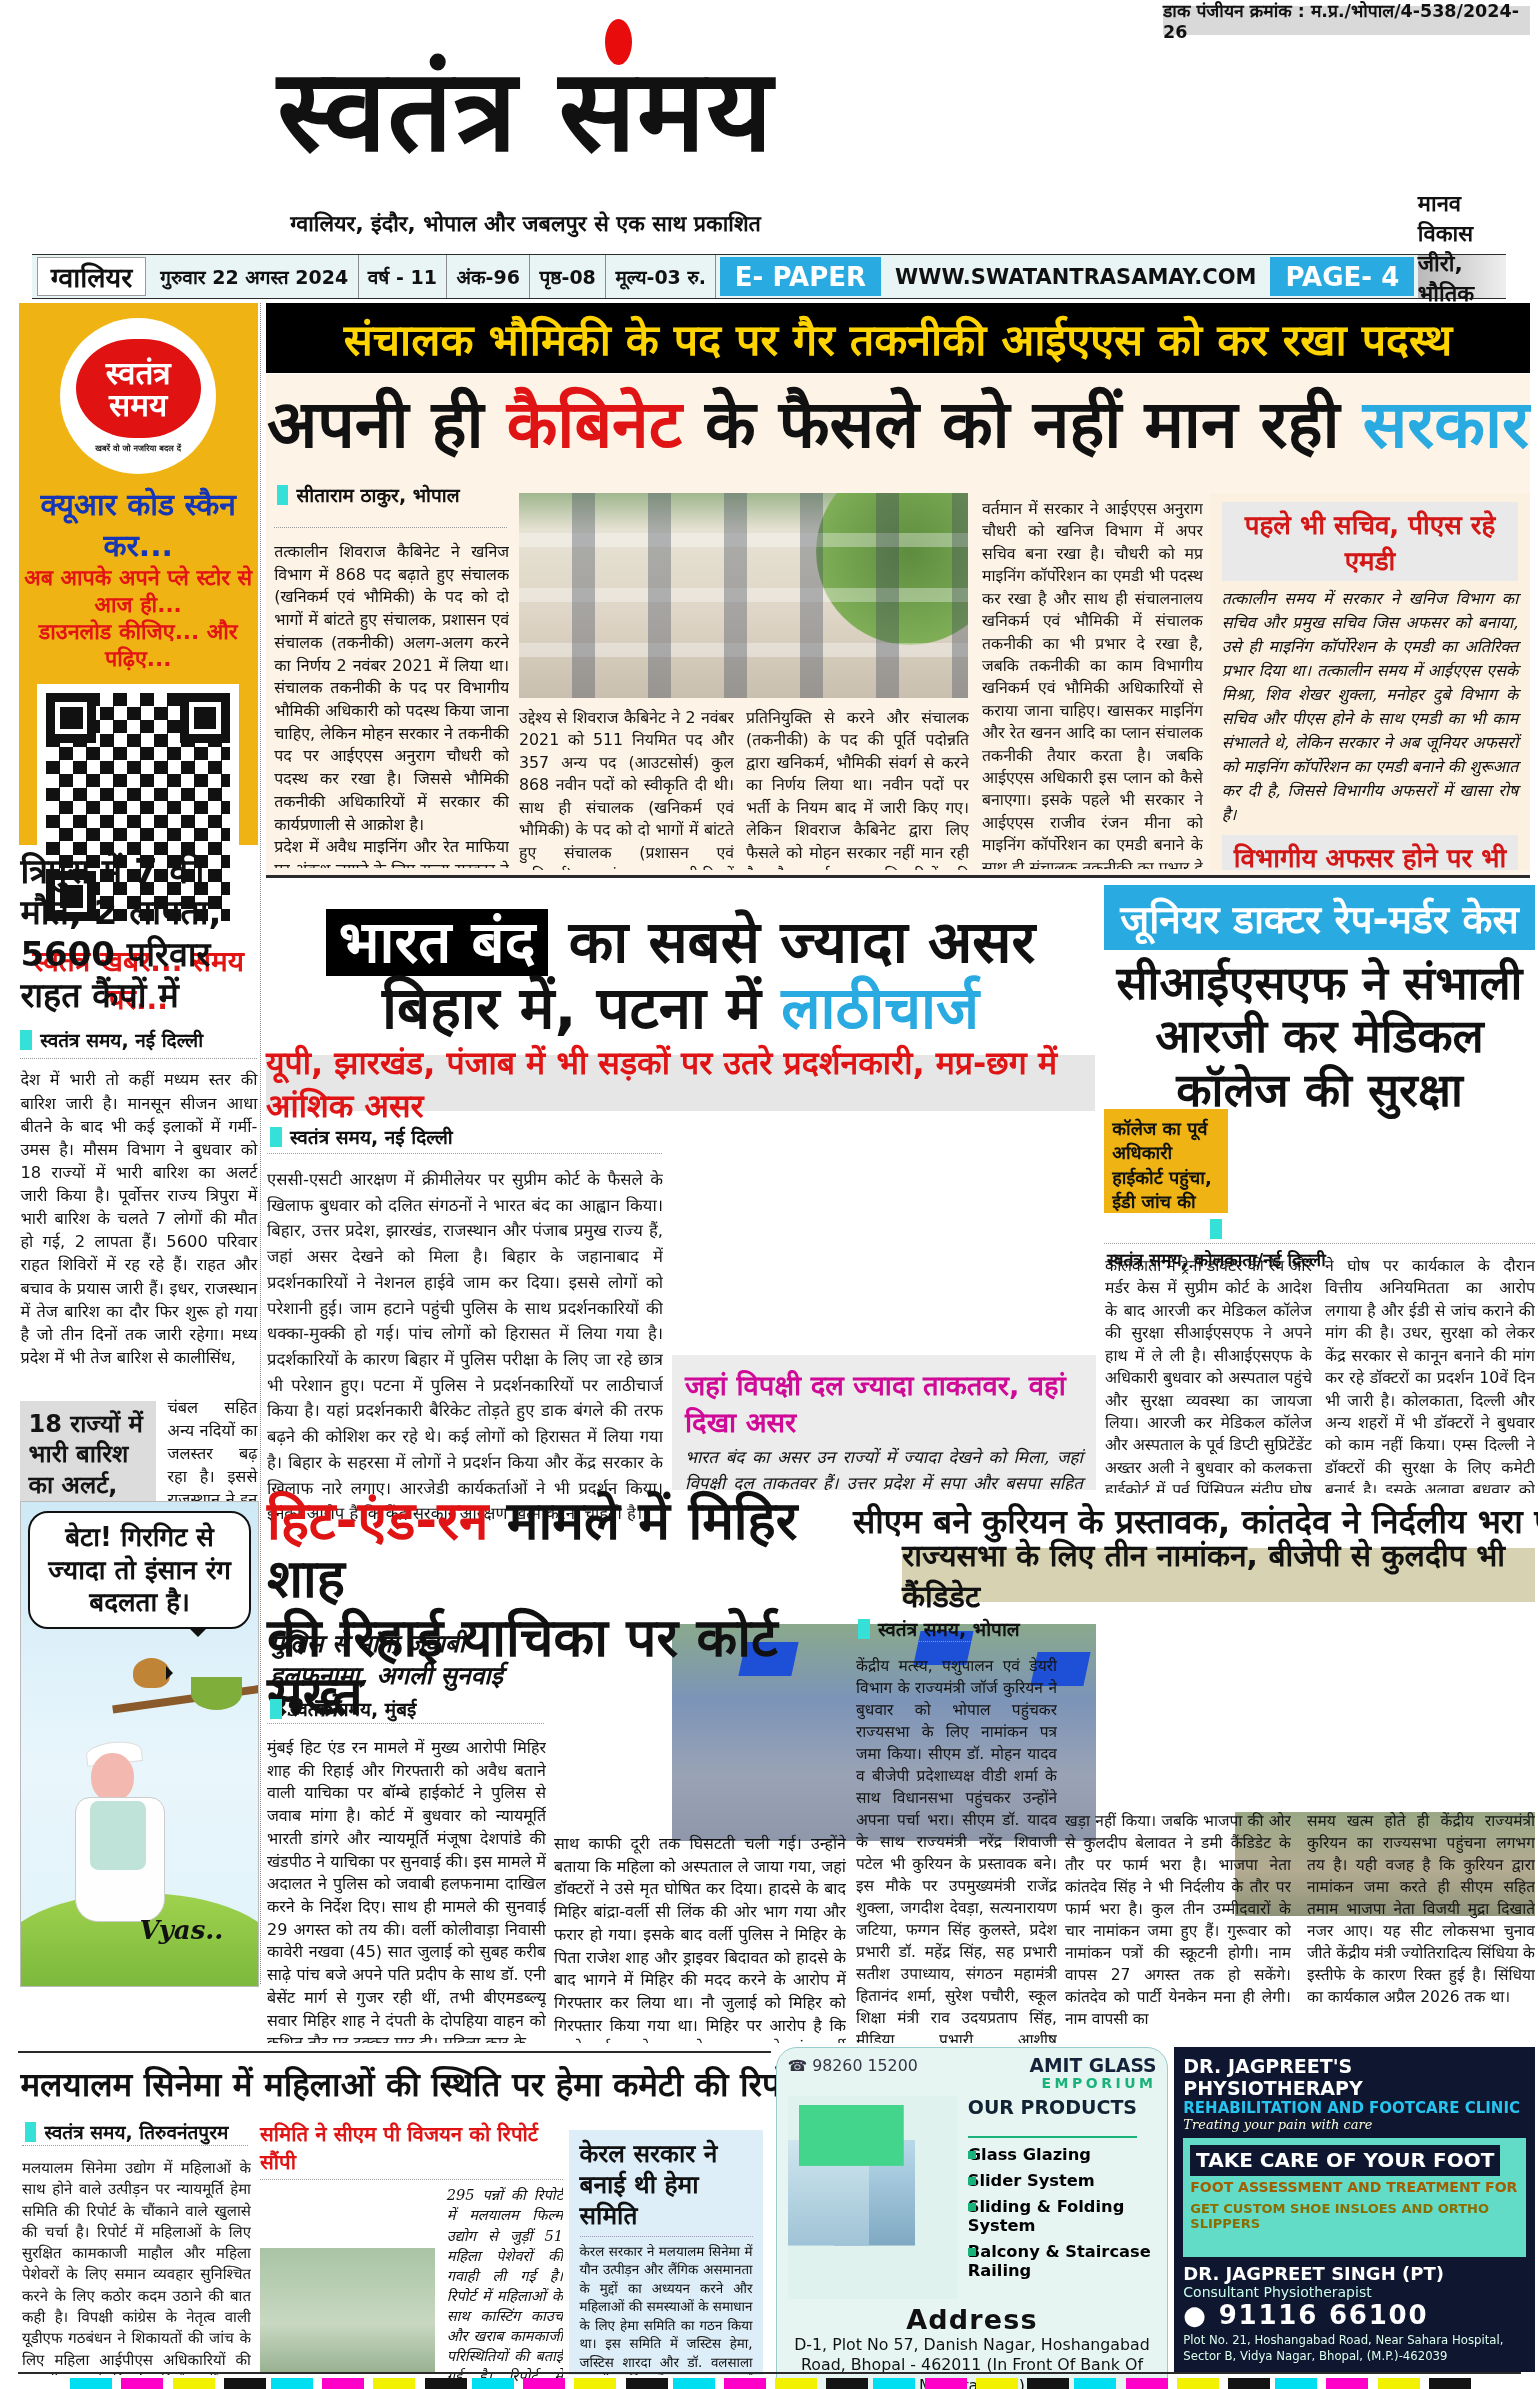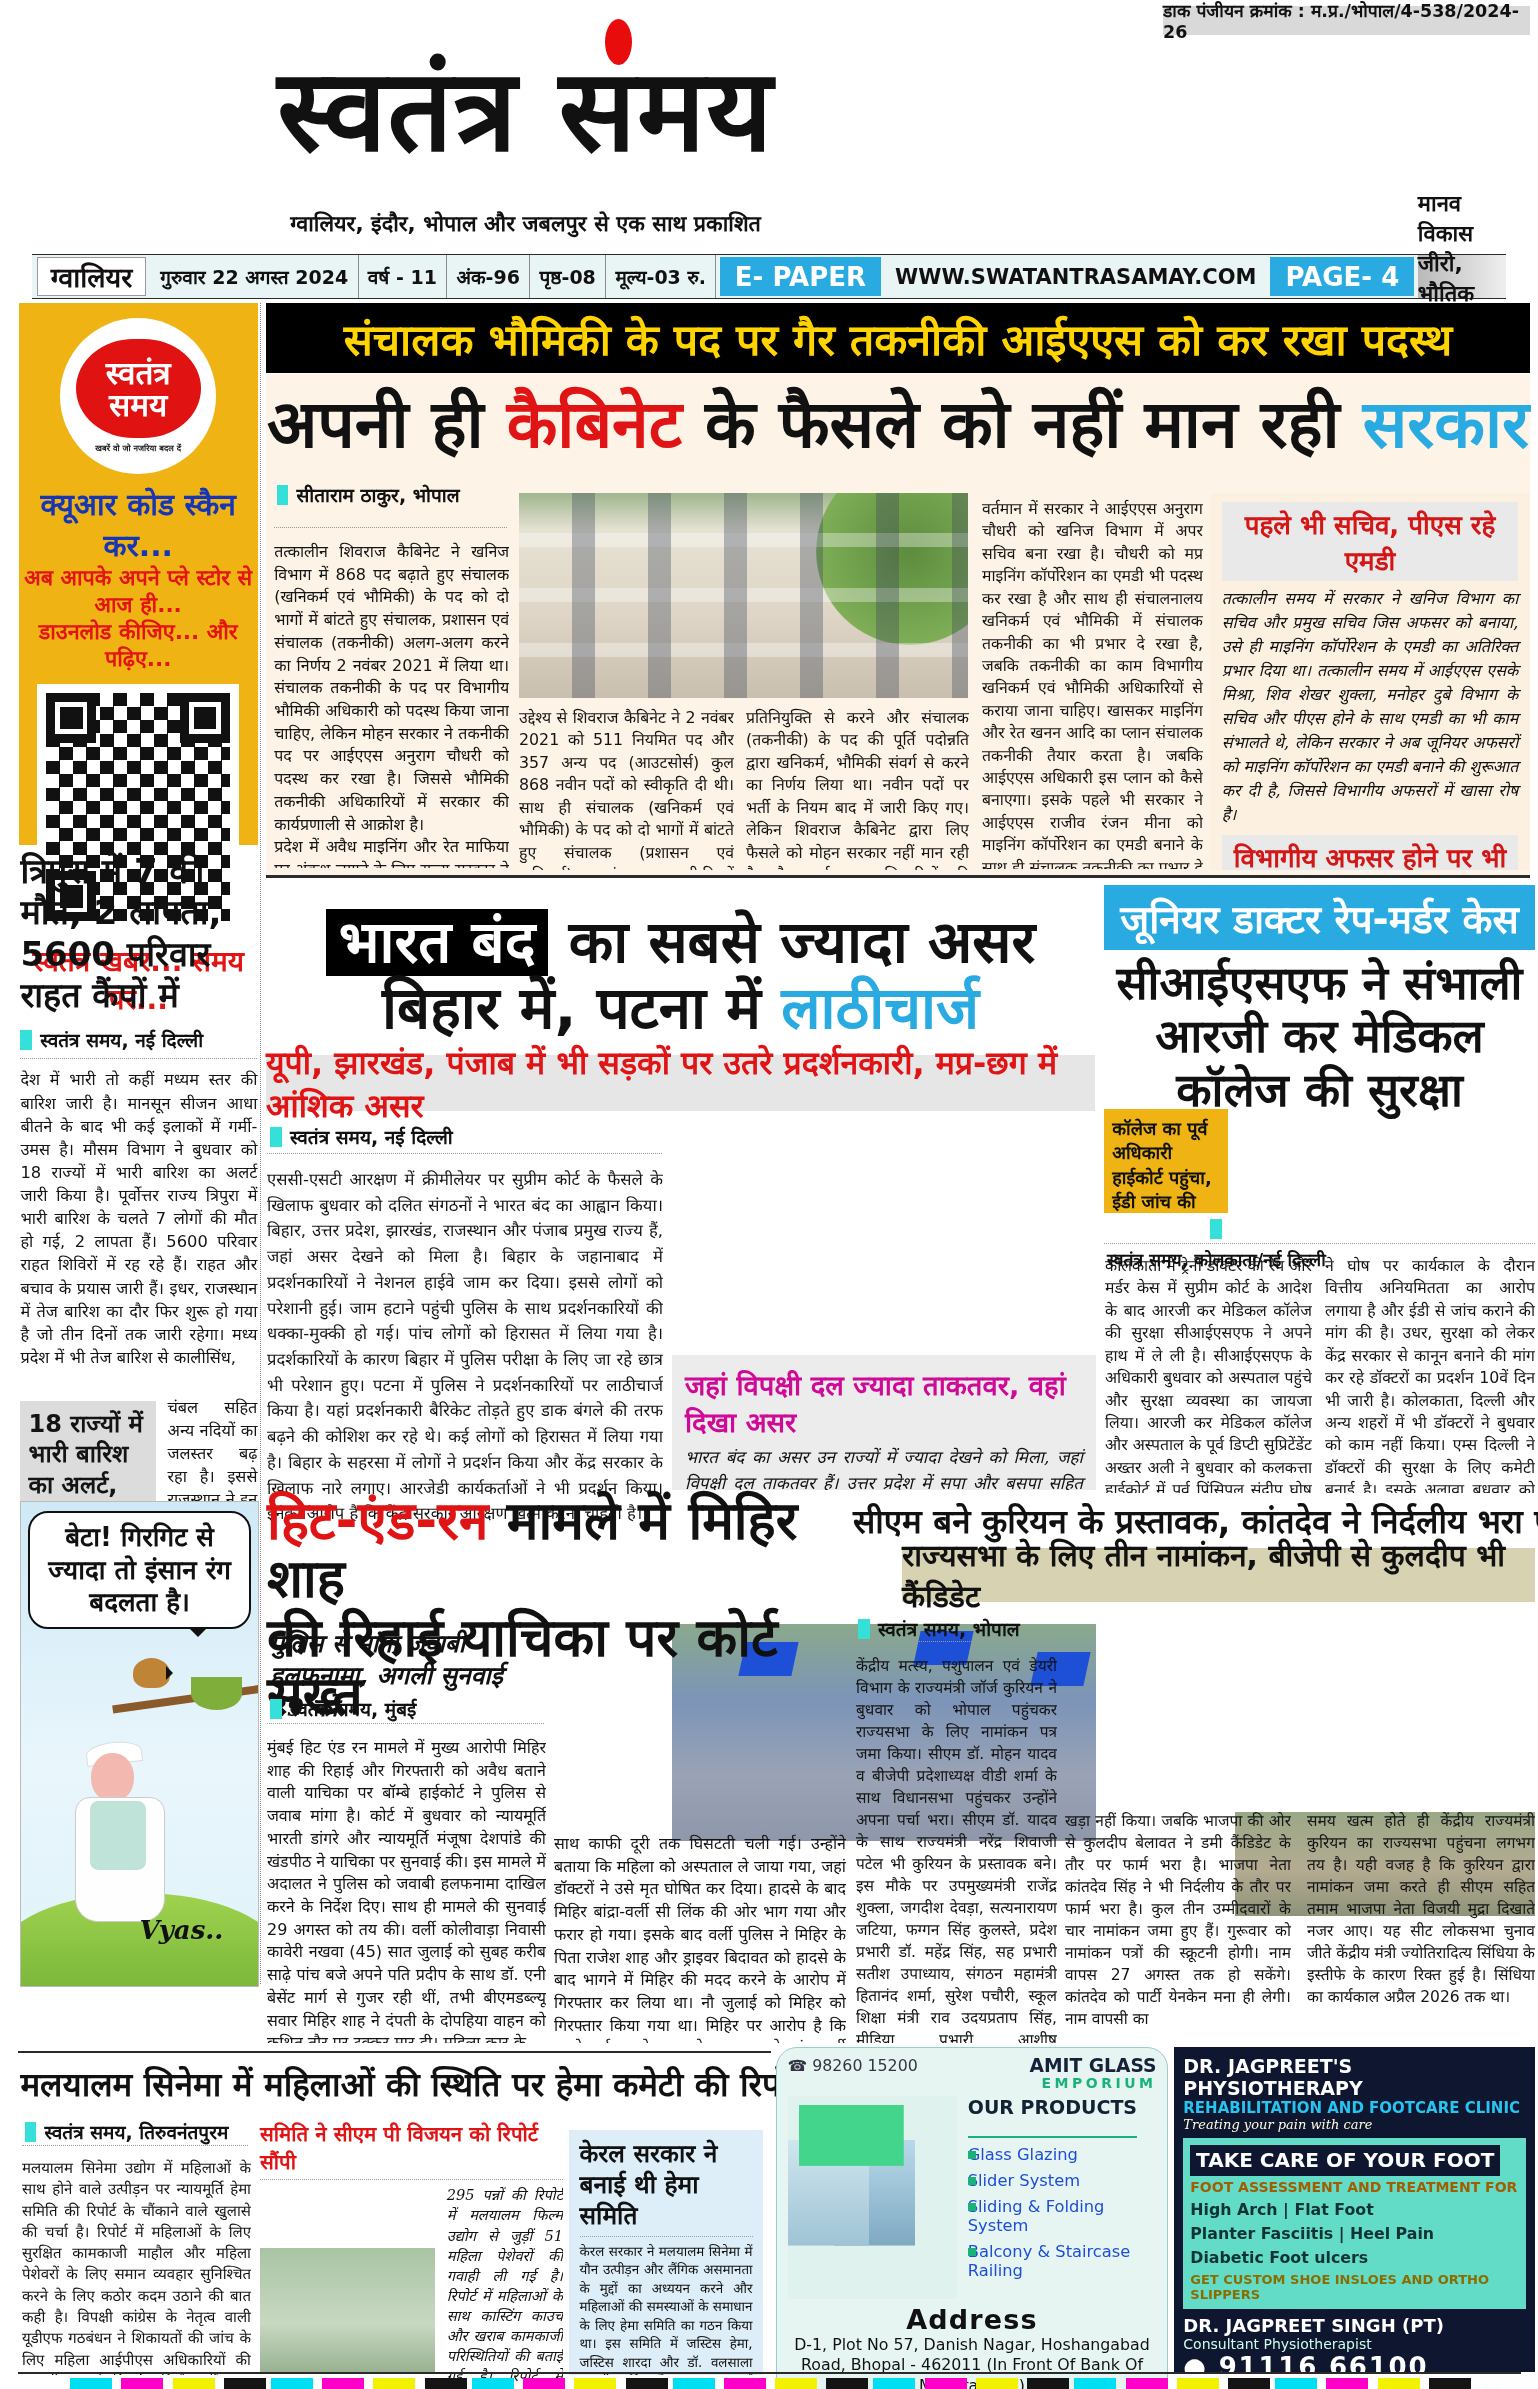--- a/index.html
+++ b/index.html
@@ -116,21 +116,21 @@
   .amit-phone-sm{font-size:15.8px;color:#334;}
   .amit-logo{text-align:right;font-weight:900;font-size:18.7px;color:#16213a;line-height:1.05;}
   .amit-logo small{display:block;color:#19b27a;letter-spacing:3.5px;font-size:14px;}
   .amit-mid{display:flex;gap:10.5px;margin-top:5.8px;flex:1;}
   .amit-imgs{width:46%;background:
       linear-gradient(#44d58c,#44d58c) 18% 6%/62% 30% no-repeat,
       linear-gradient(#cfe6ee,#9fc3d6) 0 45%/48% 52% no-repeat,
       linear-gradient(#b9d9ea,#7fa9c2) 52% 45%/48% 52% no-repeat,#dff2ee;}
   .amit-prods{flex:1;}
   .amit-pt{font-weight:900;font-size:19px;color:#123;border-bottom:2.3px solid #19b27a;display:inline-block;padding-bottom:18px;}
-  .amit-li{font-size:16.3px;font-weight:normal;color:#1d4ed8;margin-top:7px;position:relative;}
+  .amit-li{font-size:16.3px;font-weight:bold;color:#000000;margin-top:7px;position:relative;}
   .amit-li::before{content:"";position:absolute;left:0;top:5.8px;width:8.2px;height:8.2px;background:#19b27a;}
   .amit-bot{text-align:center;margin-top:4.7px;}
   .amit-addr-t{font-weight:900;font-size:27px;letter-spacing:1.2px;}
   .amit-addr{font-size:15.8px;line-height:1.3;}
   .amit-phone-big{font-weight:900;font-size:37px;letter-spacing:3.5px;margin-top:2.3px;}
 
   .jag{background:#0e1630;color:#fff;box-sizing:border-box;padding:8.2px 9.3px;display:flex;flex-direction:column;}
   .jag-h1{font-weight:900;font-size:19px;}
   .jag-h2{color:#28c4f0;font-weight:900;font-size:15px;}
   .jag-tag{font-family:"DejaVu Serif",serif;font-style:italic;font-size:13px;color:#ffd;}
@@ -349,25 +349,20 @@
     </div>
   </div>
 
   <div class="abs jag" style="left:1174px;top:2047px;width:361px;height:325px;">
     <div class="jag-h1">DR. JAGPREET'S PHYSIOTHERAPY</div>
     <div class="jag-h2">REHABILITATION  AND FOOTCARE CLINIC</div>
     <div class="jag-tag">Treating your pain with care</div>
     <div class="jag-mid">
       <span class="jag-foot-t">TAKE CARE OF YOUR FOOT</span>
       <div class="jag-foot-s">FOOT ASSESSMENT AND TREATMENT FOR</div>
-      <div>
-          <div class="jag-item">High Arch | Flat Foot</div>
-          <div class="jag-item">Planter Fasciitis | Heel Pain</div>
-          <div class="jag-item">Diabetic Foot ulcers</div>
-        </div>
       <div class="jag-offer">GET CUSTOM SHOE INSLOES AND ORTHO SLIPPERS</div>
     </div>
     <div class="jag-doc">DR. JAGPREET SINGH (PT)</div>
     <div class="jag-role">Consultant Physiotherapist</div>
     <div class="jag-phone">● <span>91116 66100</span></div>
     <div class="jag-addr">Plot No. 21, Hoshangabad Road, Near Sahara Hospital, Sector B, Vidya Nagar, Bhopal, (M.P.)-462039</div>
 
   </div>
 
   <div class="abs rule" style="left:17.5px;top:2372px;width:1503px;height:1.8px;"></div>

